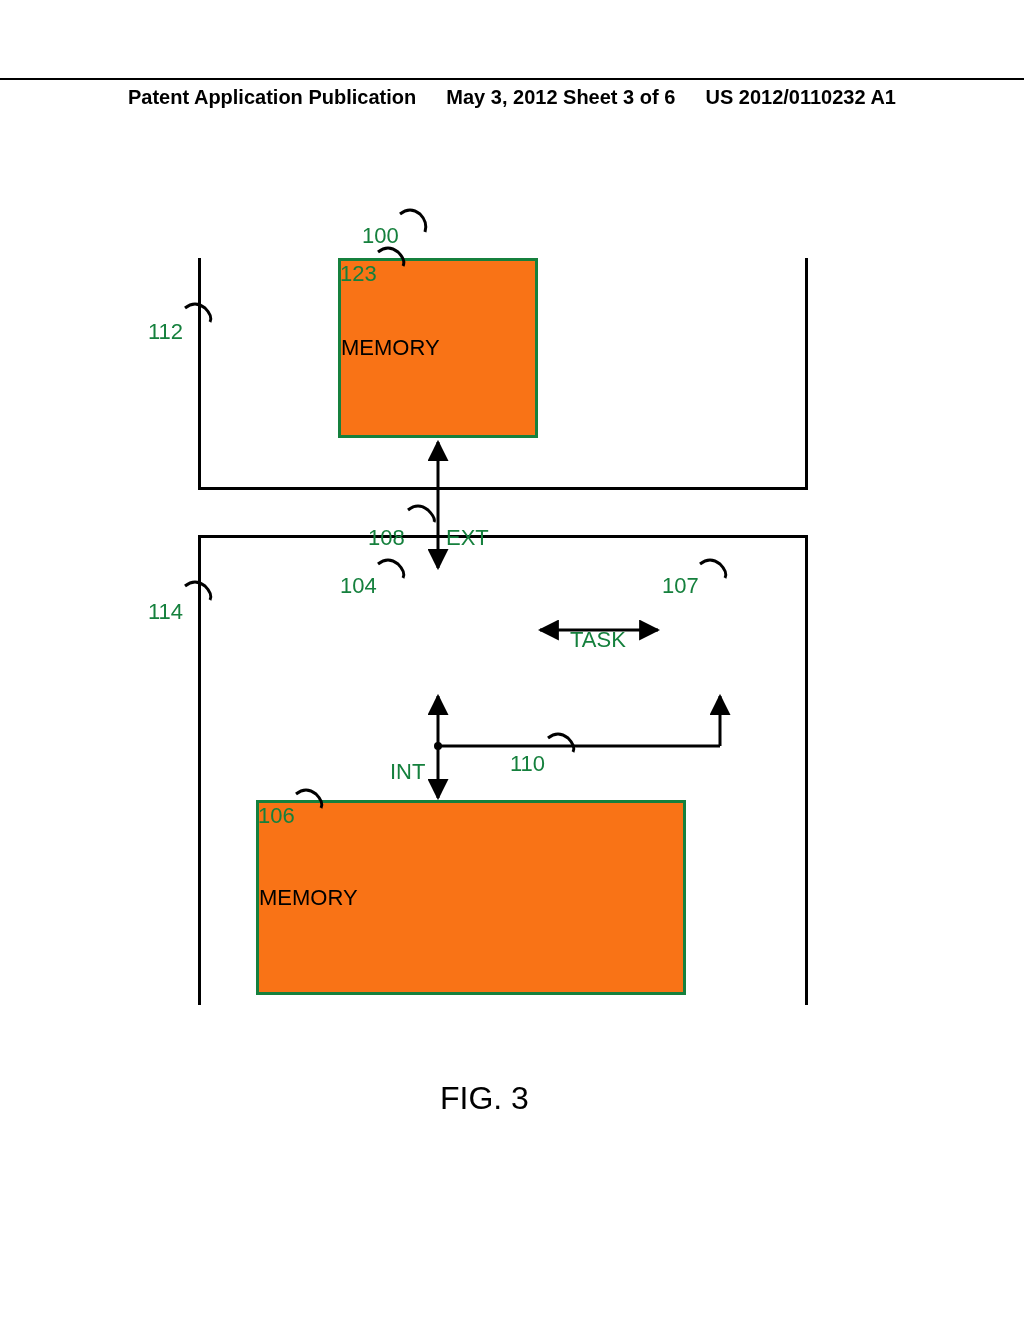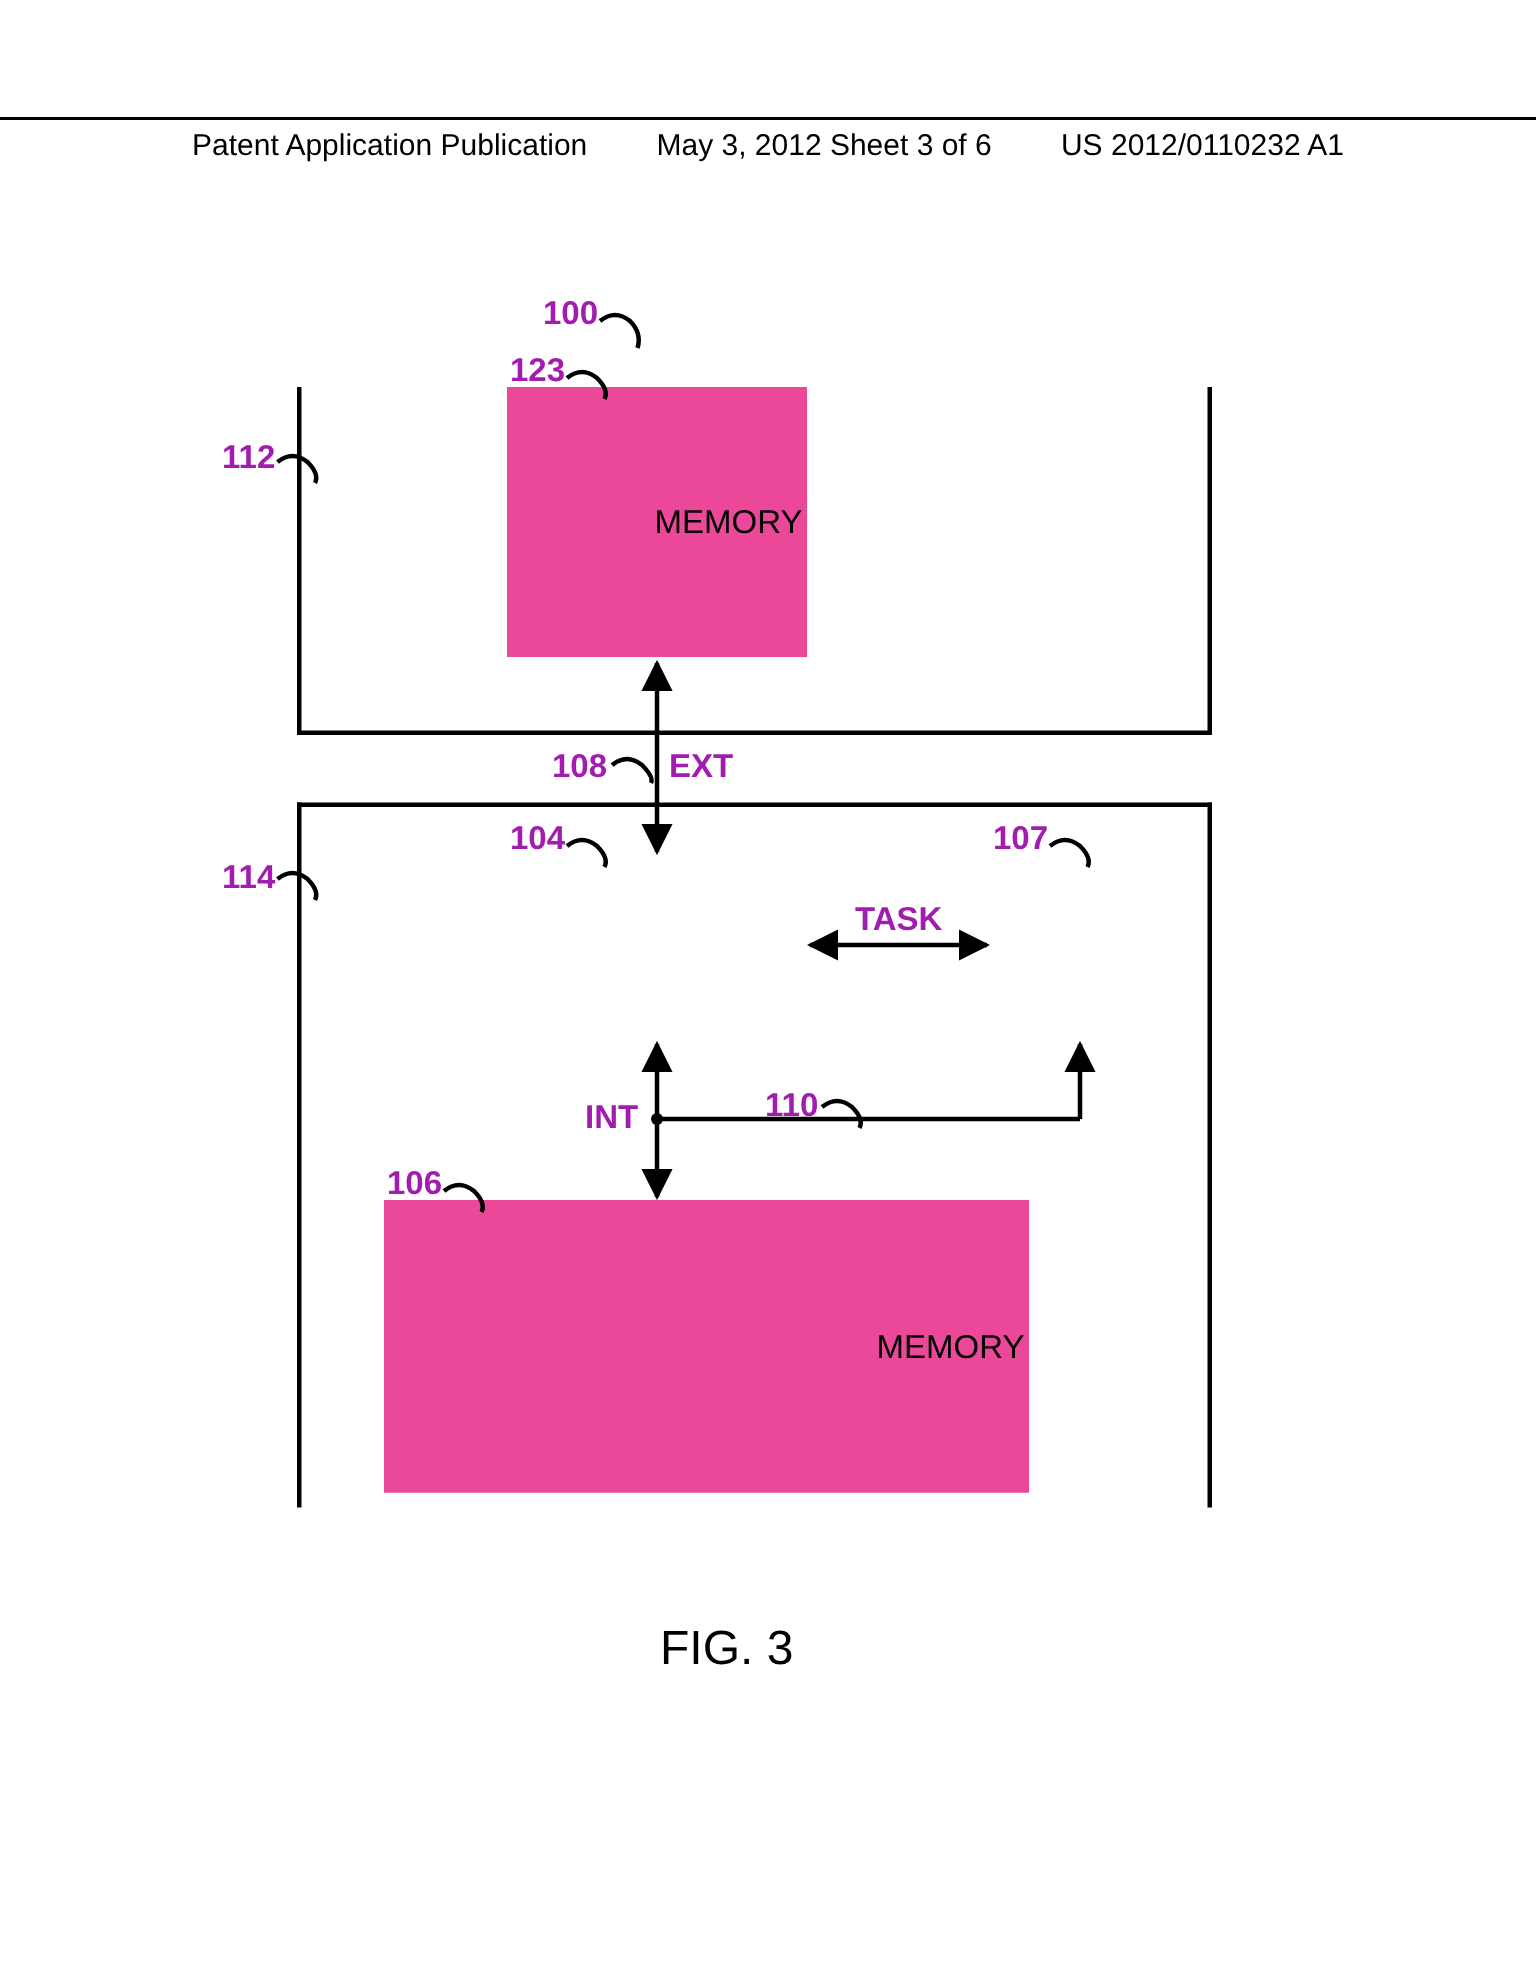--- a/index.html
+++ b/index.html
@@ -14,44 +14,45 @@
       position: absolute;
       top: 78px;
       left: 0;
       width: 100%;
       border-top: 2px solid black;
       padding-top: 6px;
     }
     .header-text {
       display: flex;
       justify-content: space-between;
-      font-weight: normal;
+      font-weight: bold;
       font-size: 20px;
       padding: 0 128px 0 128px;
     }
     .diagram-area {
       position: absolute;
       top: 180px;
       left: 0;
       width: 1024px;
       height: 900px;
     }
     .label {
       position: absolute;
       font-size: 22px;
-      font-weight: bold;
-      color: #a21caf;
+      font-weight: normal;
+      color: #15803d;
+      margin-top: 27px;
     }
     .box {
       position: absolute;
-      border: 3px solid #ec4899;
+      border: 3px solid #15803d;
       display: flex;
       align-items: center;
-      justify-content: flex-end;
-      background: #ec4899;
+      justify-content: flex-start;
+      background: #f97316;
       font-size: 22px;
     }
     .bound {
       position: absolute;
       border: 3px solid black;
       border-bottom: none;
       background: transparent;
     }
     .bound.lower {
       border-top: 3px solid black;

